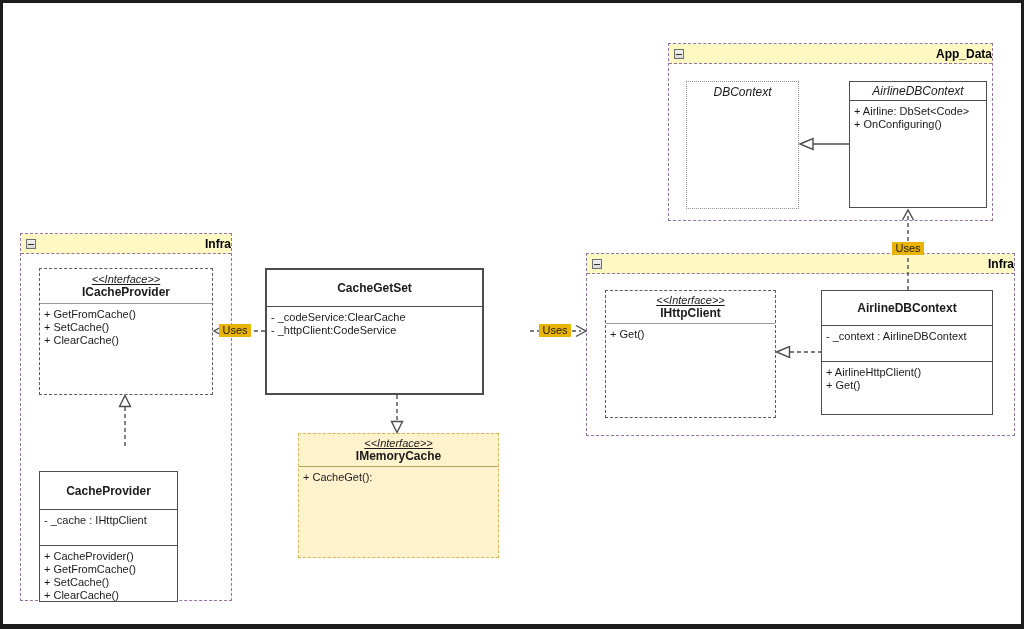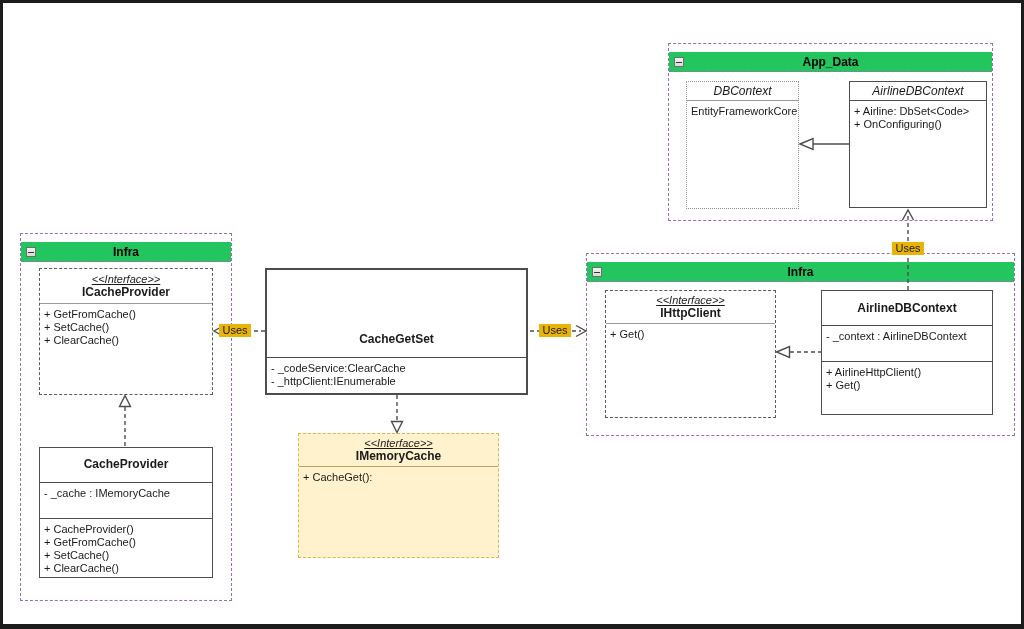--- a/index.html
+++ b/index.html
@@ -17,27 +17,27 @@
     overflow: hidden;
   }
   
   .pkg {
     position: absolute;
     border: 1px dashed #9673A6;
     background: transparent;
   }
   .pkg-header {
     position: absolute;
-    left: 0; right: 0; top: 8px;
+    left: 0; right: 0; top: 0;
     height: 20px;
-    background: #22c55e;
+    background: #fef9c3;
     border-bottom: 1px dashed #9673A6;
     display: flex;
     align-items: center;
-    justify-content: center;
+    justify-content: flex-end;
     font-weight: bold;
     font-size: 12px;
     color: #000;
   }
   .collapse-icon {
     position: absolute;
     left: 5px; top: 5px;
     width: 10px; height: 10px;
     border: 1px solid #6e6e6e;
     background: linear-gradient(#f2f2f2, #d9d9d9);
@@ -52,21 +52,20 @@
   
   .cls {
     position: absolute;
     background: #fff;
     border: 1.5px solid #4d4d4d;
     --divc: #4d4d4d;
     display: flex;
     flex-direction: column;
     font-size: 11px;
     color: #1a1a1a;
-    justify-content: flex-end;
   }
   .cls--thick { border-width: 2px; }
   .cls--dashed { border: 1.2px dashed #5a5a5a; --divc: #9a9a9a; }
   .cls--dotted { border: 1.5px dotted #8f8f8f; --divc: #9a9a9a; }
   .cls--yellow { background: #FFF2CC; border: 1.2px dashed #D6B656; --divc: #bfa45c; }
   .sec { flex: 0 0 auto; }
   .sec:not(:last-child) { border-bottom: 1px solid var(--divc); }
   .sec-title {
     display: flex;
     flex-direction: column;
@@ -137,23 +136,20 @@
           <span class="minus"></span>
         </span>
       <span>Infra</span>
     </div>
   </div>
 
   <div class="cls cls--dotted" style="left:683px;top:78px;width:113px;height:128px;">
     <div class="sec sec-title italic-title" style="height:19px;">
       <span>DBContext</span>
     </div>
-    <div class="sec sec-body grow">
-      <div class="line">EntityFrameworkCore</div>
-    </div>
   </div>
 
   <div class="cls" style="left:846px;top:78px;width:138px;height:127px;">
     <div class="sec sec-title italic-title" style="height:19px;">
       <span>AirlineDBContext</span>
     </div>
     <div class="sec sec-body grow">
       <div class="line">+ Airline: DbSet&lt;Code&gt;</div>
       <div class="line">+ OnConfiguring()</div>
     </div>
@@ -164,42 +160,42 @@
       <span class="stereotype">&lt;&lt;Interface&gt;&gt;</span>
       <span>ICacheProvider</span>
     </div>
     <div class="sec sec-body grow">
       <div class="line">+ GetFromCache()</div>
       <div class="line">+ SetCache()</div>
       <div class="line">+ ClearCache()</div>
     </div>
   </div>
 
-  <div class="cls" style="left:36px;top:444px;width:174px;height:131px;">
+  <div class="cls" style="left:36px;top:468px;width:139px;height:131px;">
     <div class="sec sec-title" style="height:38px;">
       <span>CacheProvider</span>
     </div>
     <div class="sec sec-body" style="height:36px;">
-      <div class="line">- _cache : IMemoryCache</div>
+      <div class="line">- _cache : IHttpClient</div>
     </div>
     <div class="sec sec-body grow">
       <div class="line">+ CacheProvider()</div>
       <div class="line">+ GetFromCache()</div>
       <div class="line">+ SetCache()</div>
       <div class="line">+ ClearCache()</div>
     </div>
   </div>
 
-  <div class="cls cls--thick" style="left:262px;top:265px;width:263px;height:127px;">
+  <div class="cls cls--thick" style="left:262px;top:265px;width:219px;height:127px;">
     <div class="sec sec-title" style="height:37px;">
       <span>CacheGetSet</span>
     </div>
     <div class="sec sec-body" style="height:35px;">
       <div class="line">- _codeService:ClearCache</div>
-      <div class="line">- _httpClient:IEnumerable</div>
+      <div class="line">- _httpClient:CodeService</div>
     </div>
   </div>
 
   <div class="cls cls--yellow" style="left:295px;top:430px;width:201px;height:125px;">
     <div class="sec sec-title" style="height:33px;">
       <span class="stereotype">&lt;&lt;Interface&gt;&gt;</span>
       <span>IMemoryCache</span>
     </div>
     <div class="sec sec-body grow">
       <div class="line">+ CacheGet():</div>

